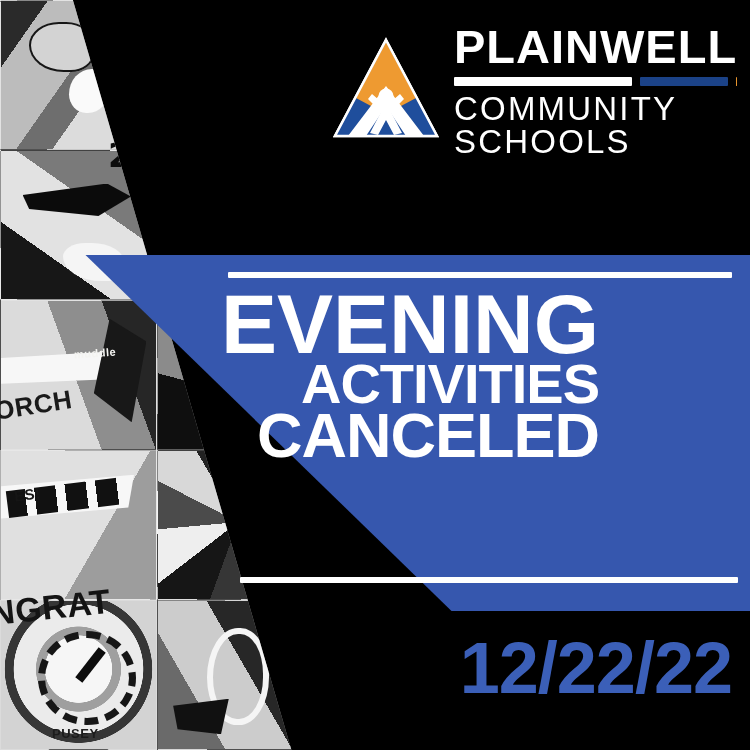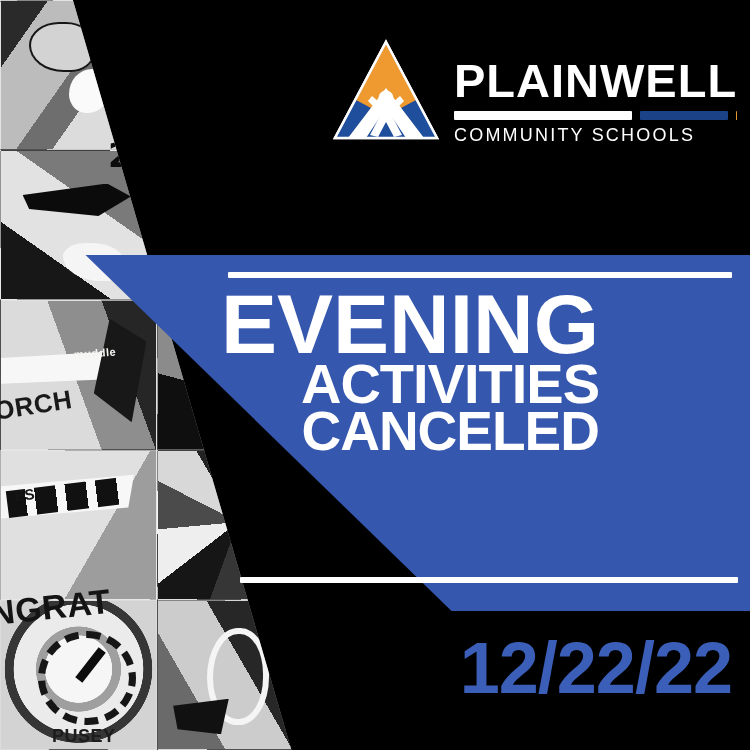--- a/index.html
+++ b/index.html
@@ -157,21 +157,21 @@
     white-space:nowrap;
   }
   .w-2plus2{left:108px;top:135px;font-size:34px;color:#0c0c0c;
     font-family:"DejaVu Sans", sans-serif;font-weight:700;}
   .w-muddle{left:74px;top:348px;font-size:11px;color:#f4f4f1;
     transform:rotate(-4deg);line-height:1.02;text-align:center;}
   .w-torch{left:-6px;top:390px;font-size:26px;color:#1a1a1a;
     transform:rotate(-9deg);font-weight:700;}
   .w-congrat{left:-10px;top:588px;font-size:34px;color:#141414;
     transform:rotate(-6deg);font-weight:700;}
-  .w-pusey{left:52px;top:726px;font-size:18px;color:#1c1c1c;font-weight:700;}
+  .w-pusey{left:52px;top:726px;font-size:13px;color:#1c1c1c;font-weight:700;}
   .w-yes{left:14px;top:486px;font-size:15px;color:#151515;
     transform:rotate(-8deg);font-weight:700;}
 
   
   .banner{
     position:absolute;
     left:0;top:255px;
     width:750px;height:356px;
     background:#3657AE;
     clip-path:polygon(11.4% 0%, 100% 0%, 100% 100%, 60.2% 100%);
@@ -192,45 +192,45 @@
     font-family:"Liberation Sans", sans-serif;
     font-weight:700;
     font-size:86px;
     line-height:.86;
     letter-spacing:-1px;
     text-transform:uppercase;
   }
   .headline .ln{display:block;white-space:nowrap;}
   .ln1{font-size:84px;letter-spacing:0px;}
   .ln2{font-size:56px;letter-spacing:-1px;}
-  .ln3{font-size:55px;letter-spacing:-1px;}
+  .ln3{font-size:63px;letter-spacing:-1px;}
 
   
   .logo{
     position:absolute;
     left:332px;top:34px;
     width:404px;height:110px;
-    display:flex;align-items:flex-end;gap:14px;
+    display:flex;align-items:center;gap:14px;
   }
   .logo-mark{width:108px;height:106px;flex:0 0 108px;position:relative;}
   .logo-text{flex:1;padding-top:2px;}
   .logo-title{
     color:#ffffff;font-weight:700;
     font-size:47px;line-height:1;
     letter-spacing:1px;
     font-family:"Liberation Sans", sans-serif;
   }
   .logo-bars{display:flex;gap:8px;margin:7px 0 6px 0;height:9px;}
   .bar{height:9px;border-radius:1px;}
   .bar-white{flex:0 0 178px;background:#ffffff;}
   .bar-blue{flex:0 0 88px;background:#1b4287;}
   .bar-orange{flex:1;background:#E8952E;}
   .logo-sub{
     color:#ffffff;font-weight:400;
-    font-size:18px;letter-spacing:2.2px;
+    font-size:33px;letter-spacing:2.2px;
     font-family:"Liberation Sans", sans-serif;
     line-height:1;
   }
 
   
   .date{
     position:absolute;
     right:18px;top:632px;
     color:#3B5FB8;
     font-family:Liberation Sans, sans-serif;

